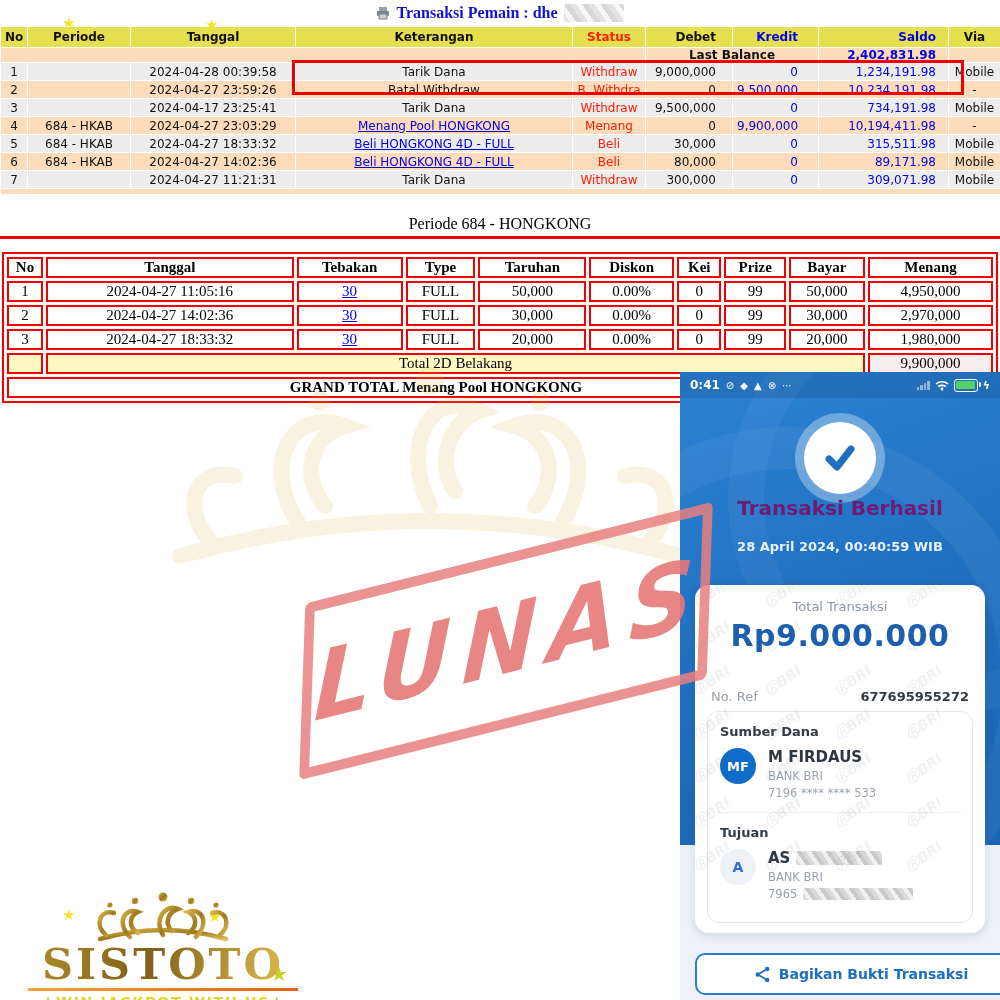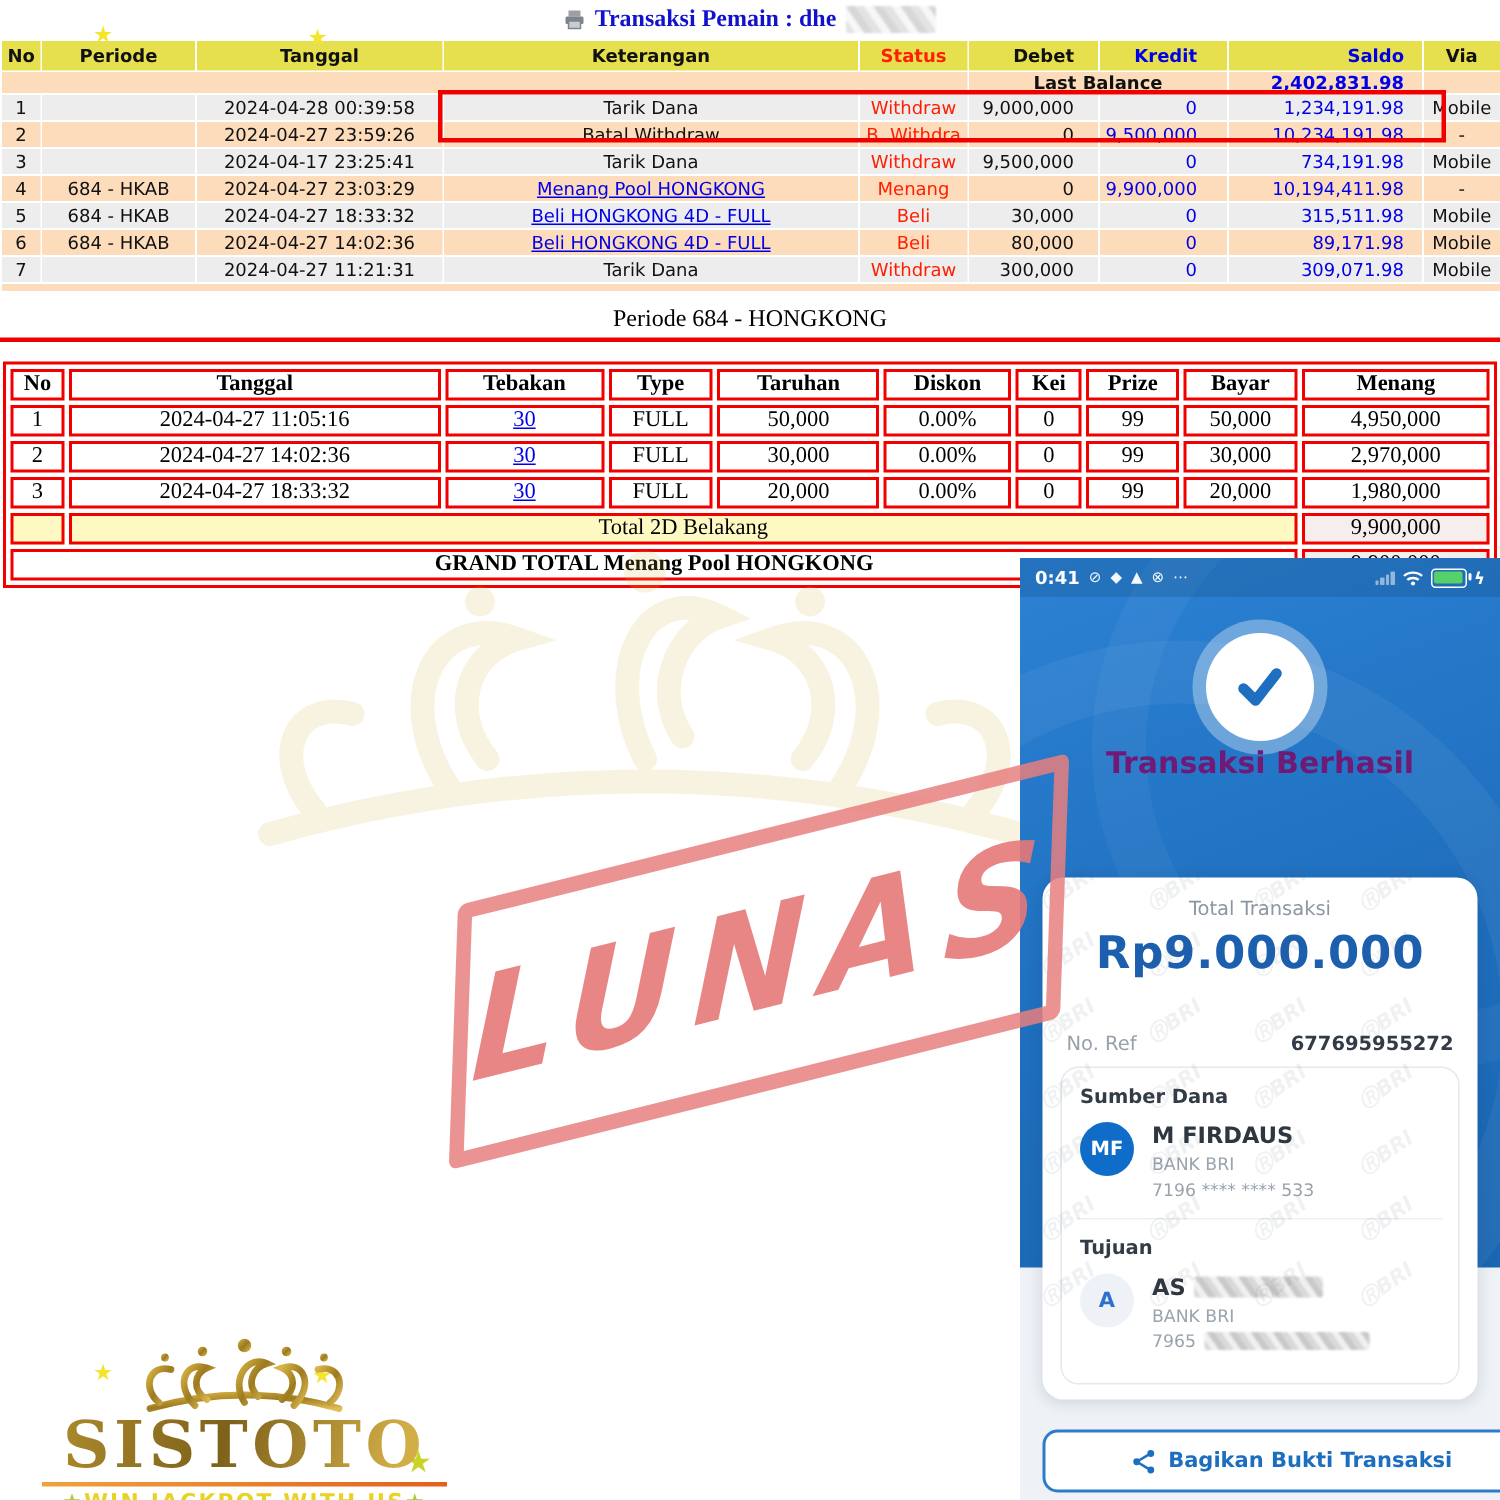--- a/index.html
+++ b/index.html
@@ -27,21 +27,21 @@
   .t1 .col-debet{width:87px;text-align:right;padding-right:16px;}
   .t1 .col-kredit{width:86px;text-align:right;padding-right:20px;color:#0000e8;}
   .t1 .col-saldo{width:130px;text-align:right;padding-right:12px;color:#0000e8;}
   .t1 .col-via{width:52px;}
   .t1 .lb{font-weight:bold;text-align:center;}
   .t1 .lbv{font-weight:bold;text-decoration:underline;}
   .t1 .tlink{color:#0000e8;text-decoration:underline;cursor:pointer;}
   .hl-box{position:absolute;left:292px;top:60px;width:666px;height:29px;border:3px solid #ee0000;z-index:5;pointer-events:none;}
 
   
-  .periode-title{margin-top:9px;text-align:center;font-family:"Liberation Serif","DejaVu Serif",serif;font-size:16px;color:#000;}
+  .periode-title{margin-top:20px;text-align:center;font-family:"Liberation Serif","DejaVu Serif",serif;font-size:16px;color:#000;}
   .red-line{margin-top:3px;height:3px;background:#ee0000;}
 
   
   table.t2{width:996px;margin:13px 2px 0 2px;table-layout:fixed;border-collapse:separate;border-spacing:3px;
     border:2px solid #f20000;font-family:"Liberation Serif","DejaVu Serif",serif;font-size:15px;color:#000;background:#fff;}
   .t2 th,.t2 td{border:2px solid #f20000;background:#fff;text-align:center;height:17px;padding:0 2px;box-sizing:border-box;overflow:hidden;white-space:nowrap;}
   .t2 th{font-weight:bold;}
   .t2 .col-no{width:34px;}  .t2 .col-tanggal{width:234px;} .t2 .col-tebakan{width:100px;}
   .t2 .col-type{width:66px;}.t2 .col-taruhan{width:102px;}.t2 .col-diskon{width:80px;}
   .t2 .col-kei{width:42px;} .t2 .col-prize{width:58px;}   .t2 .col-bayar{width:72px;}
@@ -346,20 +346,21 @@
       </span>
     </div>
 
     <div class="check-wrap">
       <svg width="40" height="40" viewBox="0 0 40 40">
         <path d="M9 21 l8 8 L31 11" stroke="#1e6fc0" stroke-width="7" fill="none" stroke-linecap="round" stroke-linejoin="round"></path>
       </svg>
     </div>
 
     <div class="r-title">Transaksi Berhasil</div>
+    <div class="r-date">28 April 2024, 00:40:59 WIB</div>
 
     <div class="card">
       <div class="tt-label">Total Transaksi</div>
       <div class="tt-value">Rp9.000.000</div>
       <div class="ref-row">
         <span class="ref-label">No. Ref</span>
         <span class="ref-value">677695955272</span>
       </div>
       <div class="sub-box">
         <div class="sec-label">Sumber Dana</div>

